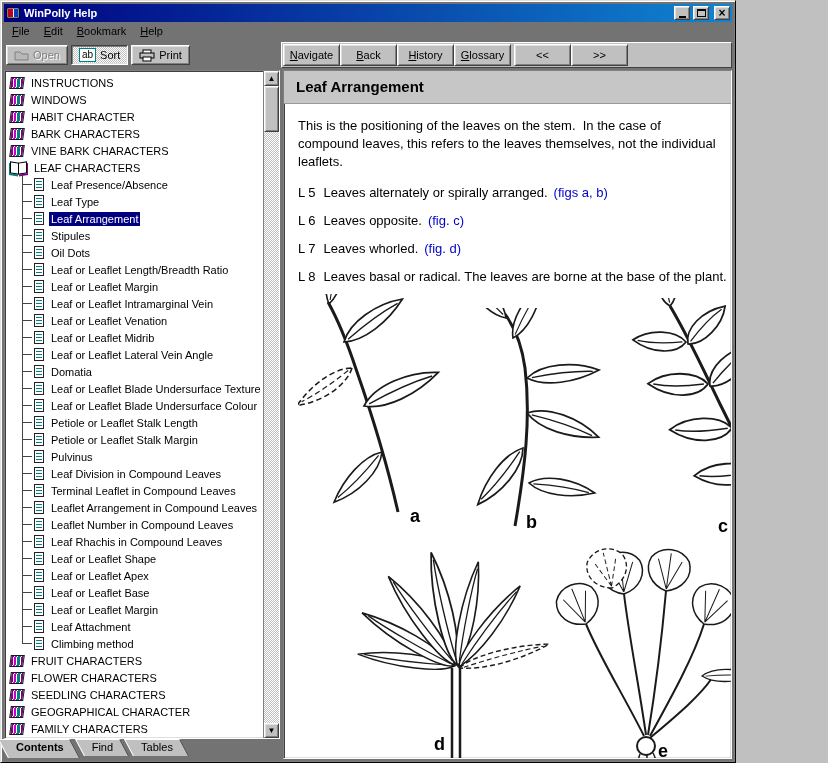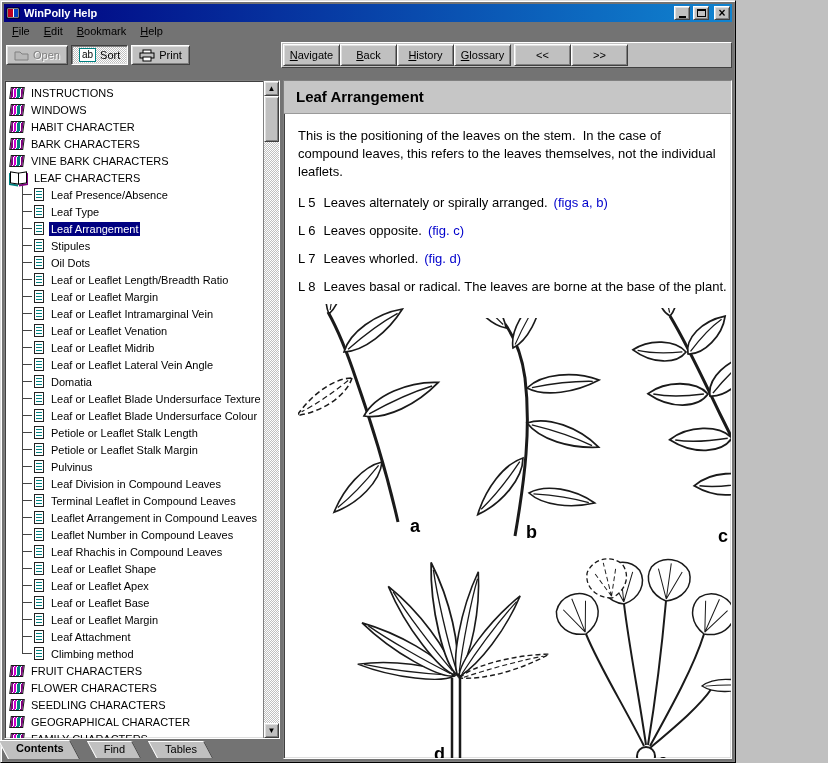--- a/index.html
+++ b/index.html
@@ -37,21 +37,21 @@
   .tool-btn{height:20px;display:flex;align-items:center;justify-content:flex-start;
     gap:4px;font-size:11px;padding:0 7px;cursor:default}
   .tool-btn.disabled{color:#808080;text-shadow:1px 1px 0 #fff}
   .ab-badge{background:#fff;color:#000;font-size:10px;padding:0 2px;line-height:12px;border:1px solid #008080}
   .toolbar-right{flex:1;display:flex;align-items:stretch;margin-left:3px;
     background:#c0c0c0;border:1px solid;border-color:#fff #404040 #404040 #fff;padding:1px}
   .nav-btn{min-width:57px;font-size:11px;display:flex;align-items:center;justify-content:center;cursor:default}
   .nav-btn.gap{margin-left:3px}
   u{text-decoration:underline}
   
-  .main{flex:1;display:flex;margin-top:12px;min-height:0}
+  .main{flex:1;display:flex;margin-top:2px;min-height:0}
   .left-col{width:276px;flex:none;display:flex;flex-direction:column;min-height:0}
   .sunken{border:1px solid;border-color:#808080 #fff #fff #808080;
     box-shadow:inset 1px 1px 0 #404040, inset -1px -1px 0 #dfdfdf}
   .tree-panel{flex:1;background:#fff;display:flex;min-height:0;overflow:hidden}
   .tree{flex:1;overflow:hidden;padding:3px 0 0 2px}
   
   .trow{display:flex;align-items:center;height:17px;font-size:11px;white-space:nowrap;cursor:default}
   .trow.book,.trow.book-open{padding-left:3px;gap:5px}
   .trow.page{padding-left:15px}
   .connector{display:none}
@@ -79,21 +79,21 @@
     background-size:2px 2px;background-position:0 0,1px 1px;
     border-left:1px solid #808080}
   .sb-btn{height:15px;flex:none;display:flex;align-items:center;justify-content:center}
   .sb-btn .arrow{font-size:8px;line-height:8px;color:#000}
   .sb-track{flex:1;position:relative}
   .sb-thumb{position:absolute;top:0;left:0;right:0;height:46px}
   .sb-btn,.sb-thumb{background-color:#c0c0c0;background-image:none;
     border:1px solid;border-color:#fff #404040 #404040 #fff;
     box-shadow:inset 1px 1px 0 #dfdfdf, inset -1px -1px 0 #808080}
   
-  .tabbar{height:20px;flex:none;display:flex;align-items:center;padding-left:4px;gap:16px}
+  .tabbar{height:20px;flex:none;display:flex;align-items:flex-start;padding-left:4px;gap:4px}
   .tab{position:relative;height:17px;padding:2px 16px 2px 8px;font-size:11px;cursor:default;z-index:1}
   .tab::before{content:"";position:absolute;inset:0;background:#c0c0c0;z-index:-1;
     transform:skewX(28deg);transform-origin:bottom left;
     border:1px solid #404040;border-top-color:#fff;border-left-color:#fff;border-bottom:none}
   .tab.active{height:19px;z-index:2;font-weight:bold}
   
   .content-panel{flex:1;margin-left:3px;background:#fff;display:flex;flex-direction:column;
     overflow:hidden;min-height:0}
   .content-header{flex:none;background:#c6c6c6;padding:7px 12px 8px;font-size:15px;
     font-weight:bold;border-bottom:1px solid #9a9a9a;color:#000}

